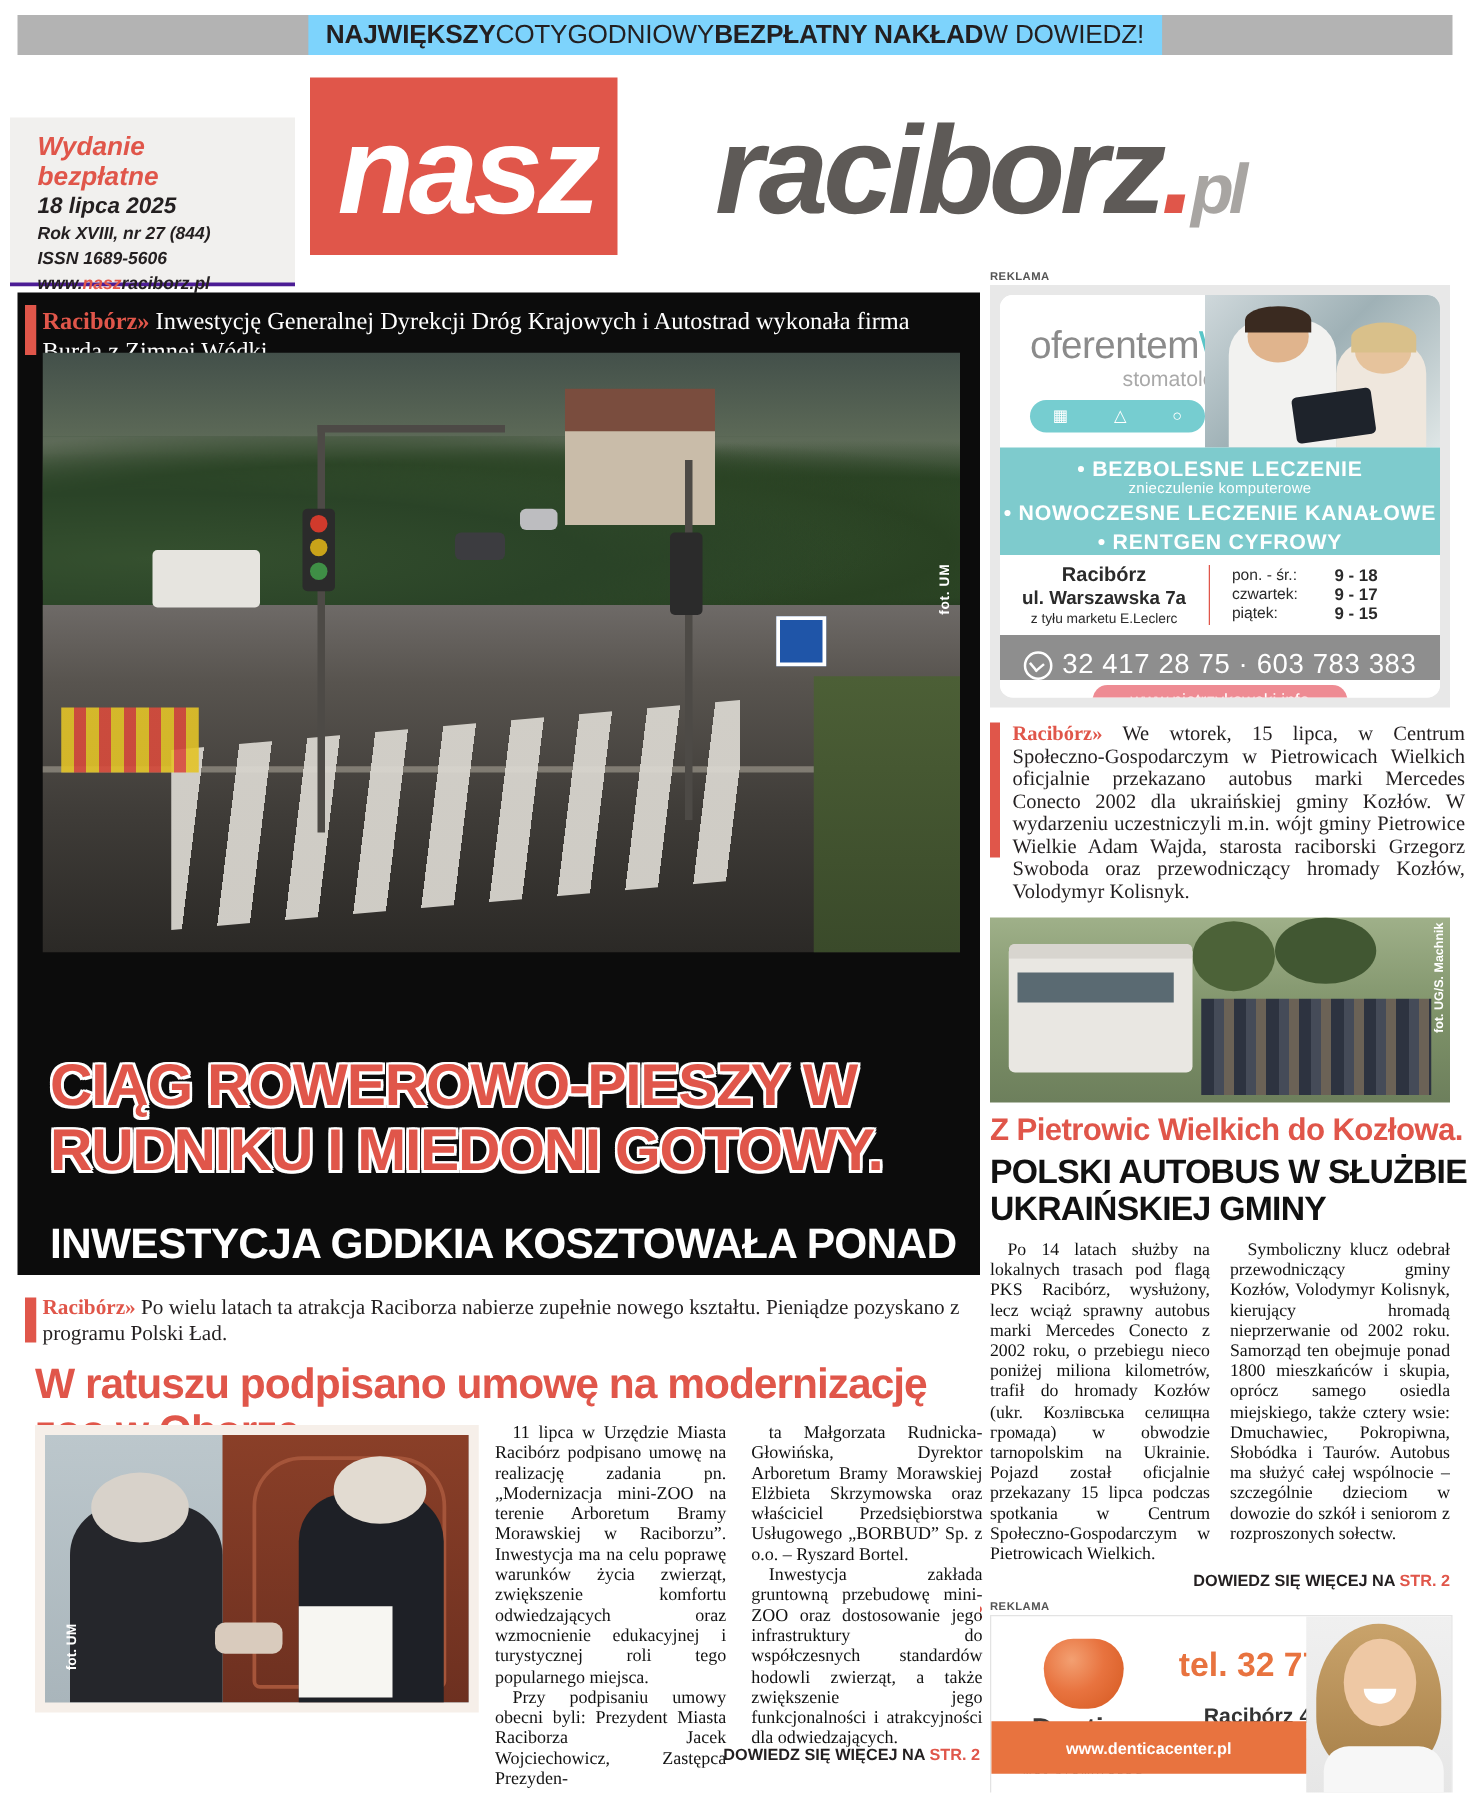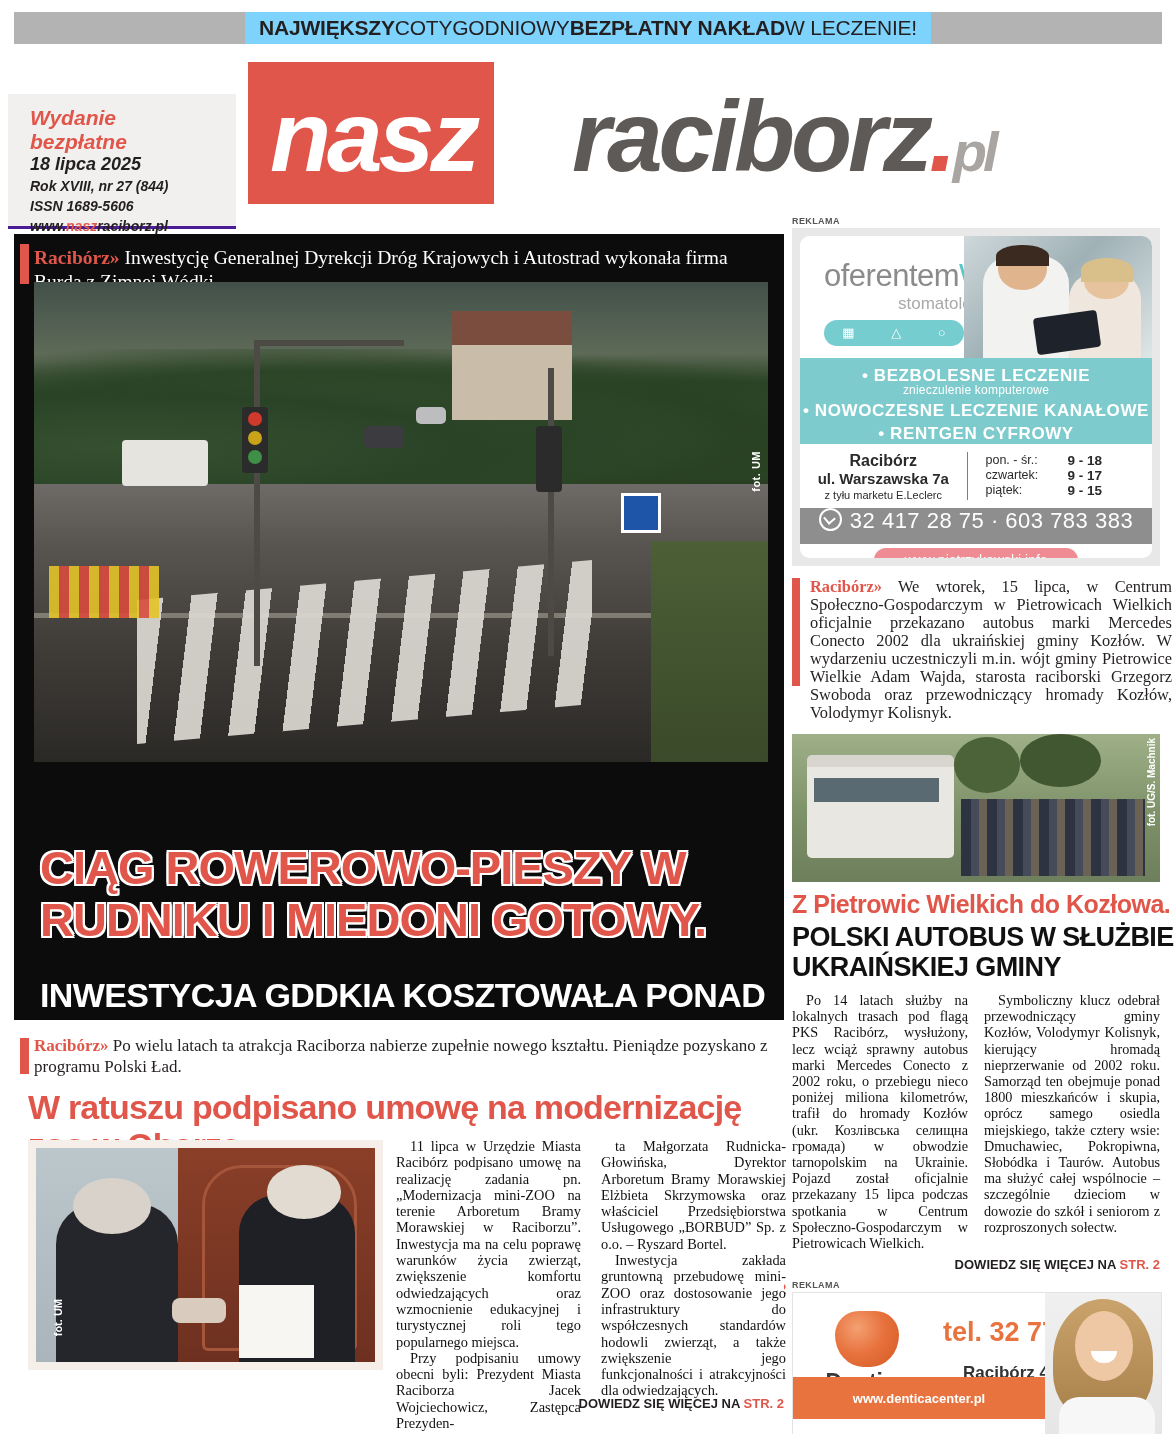--- a/index.html
+++ b/index.html
@@ -180,21 +180,21 @@
   .ad1-addr{flex:1;text-align:center;padding-top:8px;}
   .ad1-addr .a1{font-weight:bold;font-size:16px;color:#2a2a2a;}
   .ad1-addr .a2{font-weight:bold;font-size:15px;color:#2a2a2a;}
   .ad1-addr .a3{font-size:11px;color:#2a2a2a;margin-top:2px;}
   .ad1-div{width:1px;background:#e0564a;margin:8px 0;}
   .ad1-hours{flex:1;padding:9px 0 0 18px;font-size:12.5px;color:#2a2a2a;}
   .ad1-hours .row{display:flex;gap:14px;line-height:15px;}
   .ad1-hours .lab{width:68px;}
   .ad1-hours .val{font-weight:bold;font-size:13.5px;}
   .ad1-phone{position:relative;height:36px;background:#8e8e8e;color:#fff;
-    display:flex;align-items:flex-start;justify-content:center;gap:8px;
+    display:flex;align-items:flex-end;justify-content:center;gap:8px;
     font-family:"Liberation Sans",sans-serif;font-size:22px;letter-spacing:.5px;}
   .phone-ic{width:19px;height:19px;border-radius:50%;border:2px solid #fff;display:inline-block;position:relative;}
   .phone-ic:after{content:"";position:absolute;left:4px;top:4px;width:7px;height:7px;
     border-left:2px solid #fff;border-bottom:2px solid #fff;transform:rotate(-40deg);}
   .ad1-web{position:relative;height:32px;background:#fff;display:flex;align-items:center;justify-content:center;}
   .ad1-web span{background:#ee8b93;color:#fff;border-radius:14px;padding:4px 30px;
     font-family:"Liberation Sans",sans-serif;font-size:14px;}
 
   
   .rnews{position:relative;margin-top:10px;}
@@ -257,21 +257,21 @@
 </head>
 <body>
 
 <div class="page">
 
   <div class="topbar"></div>
   <div class="topbar-inner">
     <span class="tb-b">NAJWIĘKSZY </span>
       <span class="tb-n">COTYGODNIOWY </span>
       <span class="tb-b">BEZPŁATNY NAKŁAD</span>
-      <span class="tb-n"> W LECZENIE!</span>
+      <span class="tb-n"> W DOWIEDZ!</span>
   </div>
 
   <div class="mast">
     <div class="mast-left">
       <div class="l1">
         <span>Wydanie</span><br><span>bezpłatne</span>
       </div>
       <div class="l2">18 lipca 2025</div>
       <div class="l3">Rok XVIII, nr 27 (844)</div>
       <div class="l4">ISSN 1689-5606</div>

